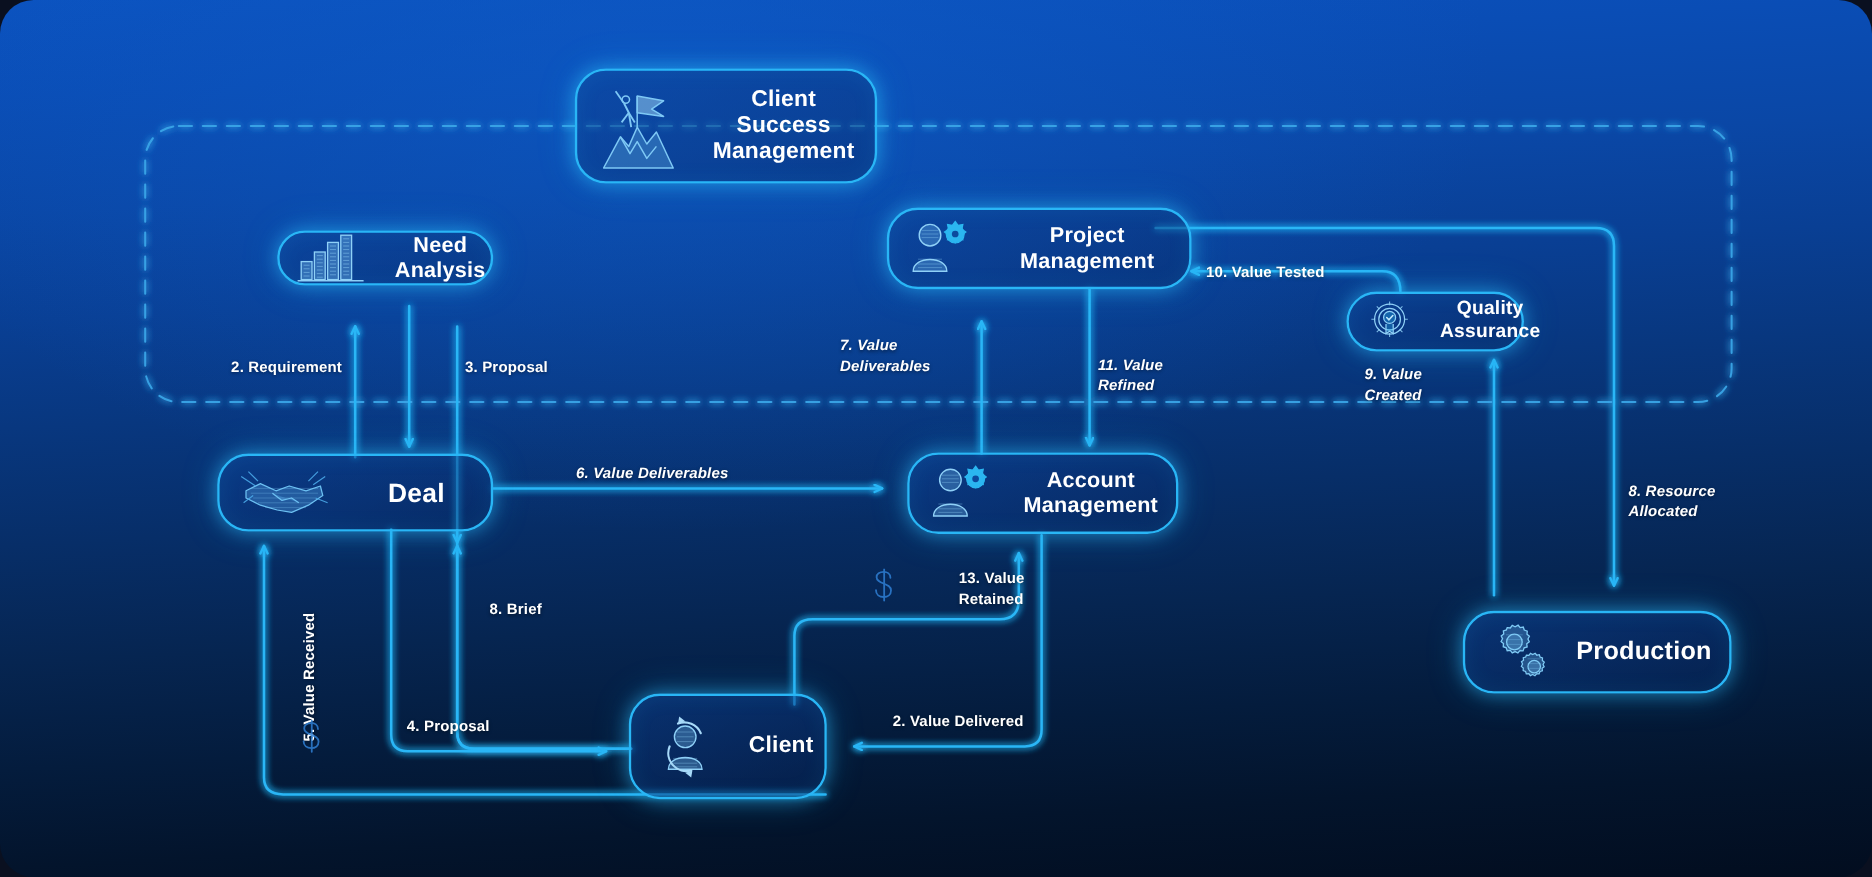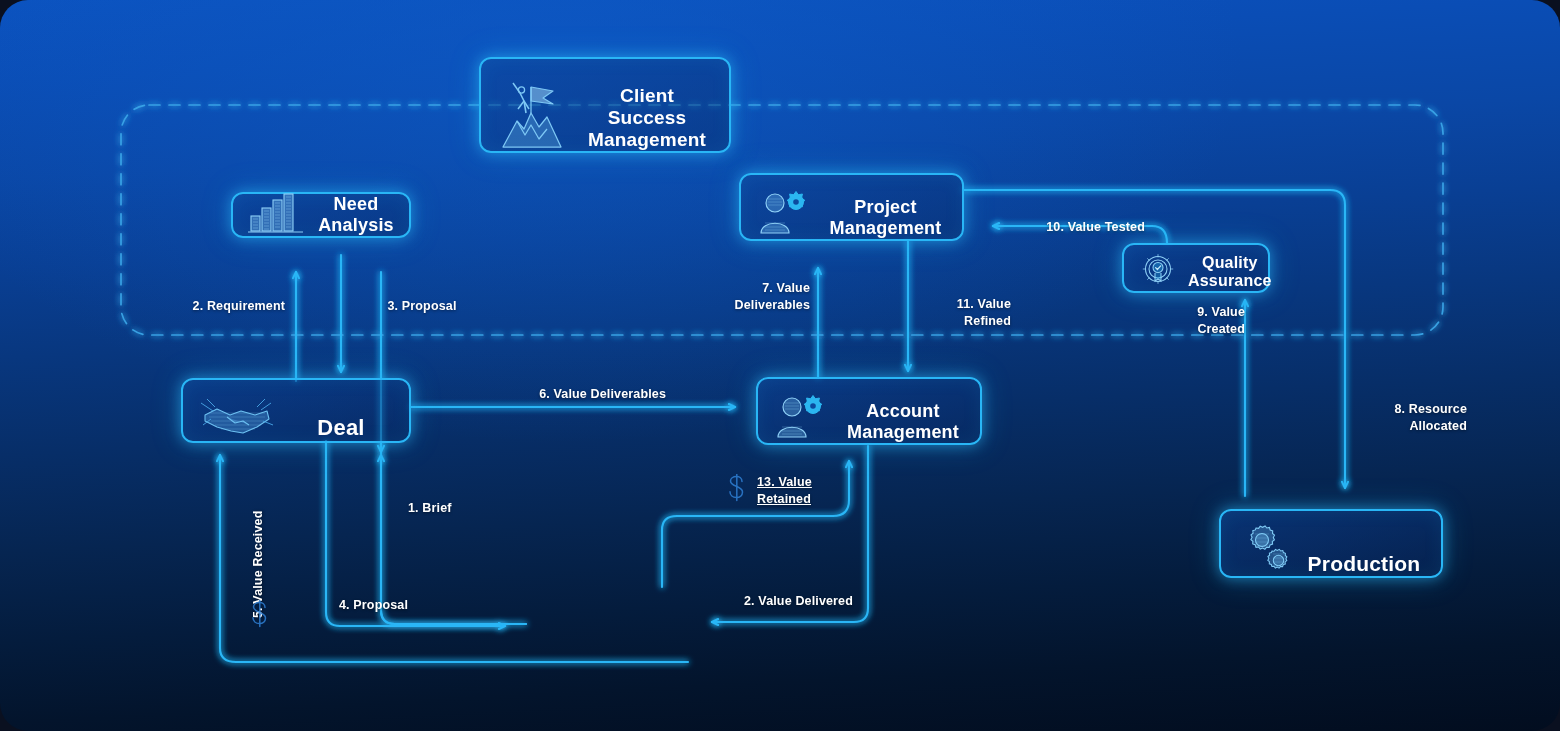--- a/index.html
+++ b/index.html
@@ -33,29 +33,29 @@
   .svgroot {
     position: absolute;
     left: 0; top: 0;
     width: 1560px; height: 731px;
   }
   
   .node {
     position: absolute;
     box-sizing: border-box;
     border: 2px solid #29b6f6;
-    border-radius: 12px;
+    border-radius: 26px;
     background: linear-gradient(160deg, rgba(12,65,150,0.55) 0%, rgba(7,40,100,0.45) 100%);
     box-shadow:
       0 0 14px rgba(41,182,246,0.55),
       0 0 30px rgba(41,182,246,0.28),
       inset 0 0 18px rgba(41,182,246,0.10);
     display: flex;
-    align-items: flex-end;
-    gap: 10px;
+    align-items: center;
+    gap: 22px;
     padding: 0 14px;
   }
   .node .nicon {
     flex: 0 0 auto;
     display: flex;
     align-items: center;
     justify-content: center;
   }
   .node .nlabel {
     color: #ffffff;
@@ -74,21 +74,21 @@
   .elabel {
     position: absolute;
     color: #ffffff;
     font-size: 12.5px;
     font-weight: 600;
     line-height: 1.35;
     letter-spacing: 0.15px;
     white-space: pre-line;
     text-shadow: 0 1px 3px rgba(0,0,0,0.45);
   }
-  .elabel.ctr { text-align: right; }
+  .elabel.ctr { text-align: left; font-style: italic; }
   .elabel.rt  { text-align: right; }
   .elabel.vert {
     writing-mode: vertical-rl;
     transform: rotate(180deg);
     text-align: left;
   }
   .dollar {
     position: absolute;
     opacity: 0.85;
   }
@@ -181,21 +181,21 @@
           <path d="M17 21h5M17 24h5M17 27h5M17 30h5M17 33h5M17 36h5M17 39h5"></path>
           <path d="M28 13h5M28 16h5M28 19h5M28 22h5M28 25h5M28 28h5M28 31h5M28 34h5M28 37h5"></path>
           <path d="M39 7h5M39 10h5M39 13h5M39 16h5M39 19h5M39 22h5M39 25h5M39 28h5M39 31h5M39 34h5M39 37h5"></path>
         </g>
       </svg>
     </span>
     <span class="nlabel">Need
 Analysis</span>
   </div>
 
-  <div class="node" style="left:739px; top:173px; width:225px; height:68px;">
+  <div class="node" style="left:739px; top:173px; width:254px; height:68px;">
     <span class="nicon">
       <svg width="58" height="50" viewBox="0 0 58 50">
         <g fill="rgba(120,195,245,0.30)" stroke="#8fd0f7" stroke-width="1.15">
           <circle cx="20" cy="14" r="9"></circle>
           <path d="M6 44 C6 31 34 31 34 44 Z"></path>
         </g>
         <g fill="#2bb6f0" stroke="#2bb6f0" stroke-width="1">
           <circle cx="41" cy="13" r="7.5"></circle>
           <path d="M41 2.5 l2.4 3.3 4-0.8 -0.8 4 3.3 2.4 -3.3 2.4 0.8 4 -4-0.8 -2.4 3.3 -2.4-3.3 -4 0.8 0.8-4 -3.3-2.4 3.3-2.4 -0.8-4 4 0.8z"></path>
         </g>
@@ -280,26 +280,46 @@
           <circle cx="43.5" cy="38.5" r="5.2"></circle>
         </g>
         <g stroke="#7fcaf5" stroke-width="0.45" opacity="0.55">
           <path d="M20 12h14M20 16h14M20 20h14M21 24h12M38 32h11M38 36h11M38 40h11M39 44h9"></path>
         </g>
       </svg>
     </span>
     <span class="nlabel" style="font-size:21px;">Production</span>
   </div>
 
+  <div class="node lg" style="left:524px; top:578px; width:165px; height:88px;">
+    <span class="nicon">
+      <svg width="62" height="62" viewBox="0 0 62 62">
+        <g fill="rgba(120,195,245,0.32)" stroke="#8fd0f7" stroke-width="1.15">
+          <circle cx="31" cy="23" r="9"></circle>
+          <path d="M17 50 C17 37 45 37 45 50 Z"></path>
+        </g>
+        <g fill="none" stroke="#a7d9f8" stroke-width="1.8" stroke-linecap="round">
+          <path d="M44 20 A15 15 0 0 0 25 12"></path>
+          <path d="M18 31 A15 15 0 0 0 36 51"></path>
+        </g>
+        <path d="M25 12 l1 -6 5 4 z" fill="#a7d9f8"></path>
+        <path d="M37 51 l-1 6 -5 -4 z" fill="#a7d9f8"></path>
+        <g stroke="#8fd0f7" stroke-width="0.5" opacity="0.6">
+          <path d="M24 19h14M24 23h14M24 27h14M21 41h20M21 45h20M21 48h20"></path>
+        </g>
+      </svg>
+    </span>
+    <span class="nlabel" style="font-size:19px;">Client</span>
+  </div>
 
   <div class="elabel rt" style="left:120px; top:298px; width:165px;">2. Requirement</div>
 
   <div class="elabel" style="left:362px; top:298px; width:120px;text-align:center;">3. Proposal</div>
 
-  <div class="elabel" style="left:408px; top:500px; width:90px;">1. Brief</div>
+  <div class="elabel" style="left:408px; top:500px; width:90px;">8. Brief</div>
 
   <div class="elabel" style="left:339px; top:597px; width:110px;">4. Proposal</div>
 
   <div class="elabel vert" style="left:250px; top:493px; height:125px;">5. Value Received</div>
   <span class="dollar" style="left:249px; top:600px;">
     <svg width="22" height="30" viewBox="0 0 22 30">
       <g fill="none" stroke="#2f7fd4" stroke-width="1.5" stroke-linecap="round">
         <path d="M16 7.5 C16 4 13 2.5 10.5 2.5 C7 2.5 4.5 4.3 4.5 7 C4.5 13 16.5 11.5 16.5 18 C16.5 21.5 13.8 23.5 10.5 23.5 C6.8 23.5 4 21.4 4 17.8"></path>
         <path d="M10.8 0 L10.8 26.5"></path>
       </g>
@@ -313,25 +333,25 @@
 
   <div class="elabel ctr" style="left:915px; top:280px; width:96px;margin-top:16px;">11. Value
 Refined</div>
 
   <div class="elabel ctr" style="left:1357px; top:401px; width:110px;">8. Resource
 Allocated</div>
 
   <div class="elabel ctr" style="left:1137px; top:304px; width:108px;">9. Value
 Created</div>
 
-  <div class="elabel" style="left:1005px; top:219px; width:140px;text-align:right;">10. Value Tested</div>
+  <div class="elabel" style="left:1005px; top:219px; width:140px;">10. Value Tested</div>
 
   <div class="elabel" style="left:744px; top:593px; width:180px;">2. Value Delivered</div>
 
-  <div class="elabel" style="left:757px; top:474px; width:110px;text-decoration:underline;">13. Value
+  <div class="elabel" style="left:799px; top:474px; width:110px;">13. Value
 Retained</div>
   <span class="dollar" style="left:726px; top:474px;">
     <svg width="22" height="30" viewBox="0 0 22 30">
       <g fill="none" stroke="#2f7fd4" stroke-width="1.5" stroke-linecap="round">
         <path d="M16 7.5 C16 4 13 2.5 10.5 2.5 C7 2.5 4.5 4.3 4.5 7 C4.5 13 16.5 11.5 16.5 18 C16.5 21.5 13.8 23.5 10.5 23.5 C6.8 23.5 4 21.4 4 17.8"></path>
         <path d="M10.8 0 L10.8 26.5"></path>
       </g>
     </svg>
   </span>
 

